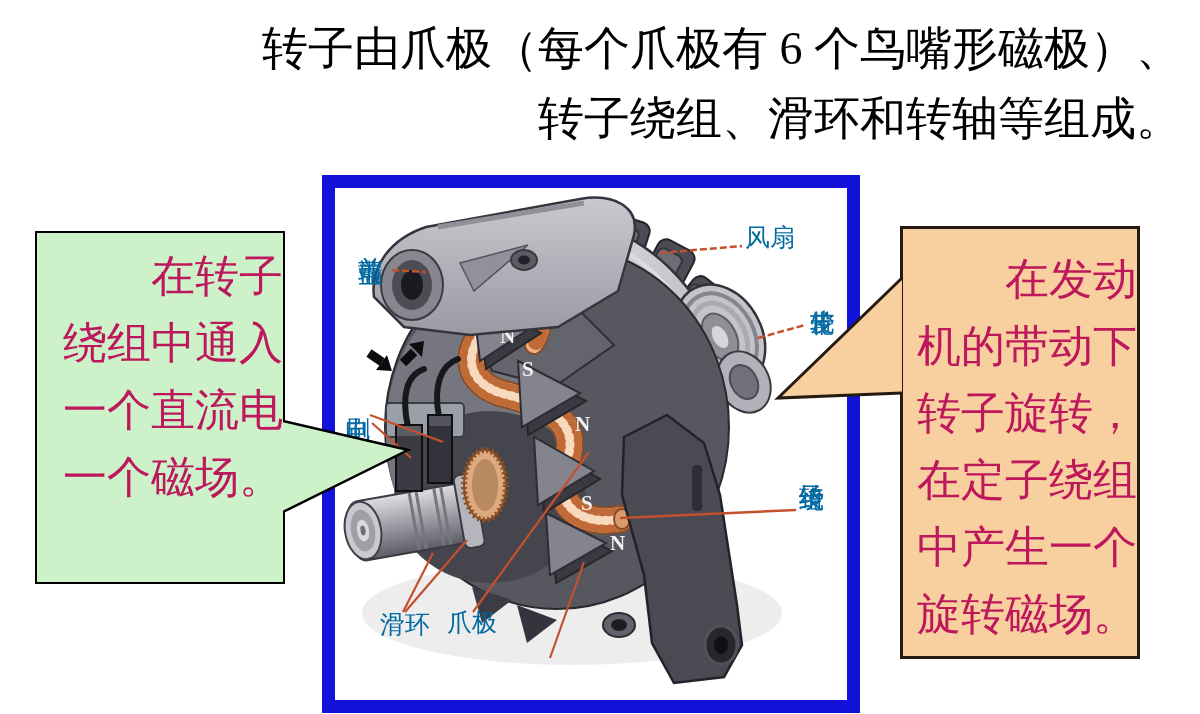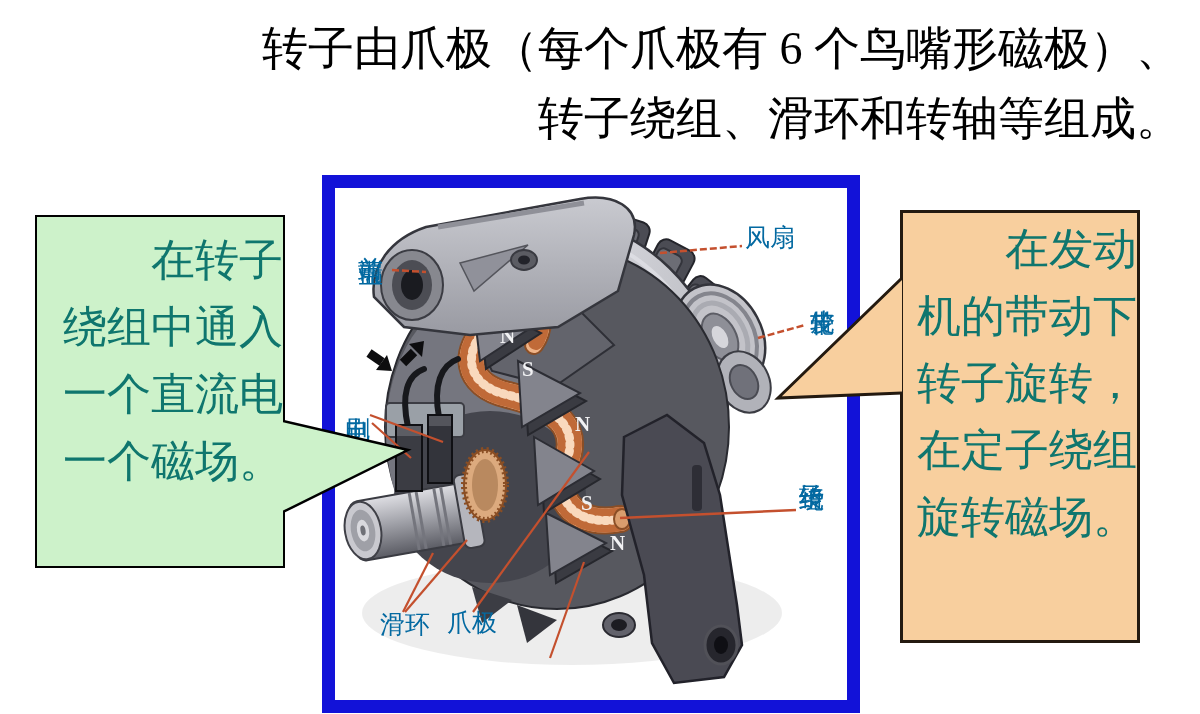--- a/index.html
+++ b/index.html
@@ -18,32 +18,32 @@
   .vlabel { writing-mode:vertical-rl; text-orientation:upright; letter-spacing:1px; }
   #lbl-front-end-cover { left:356px; top:237px; }
   #lbl-fan             { left:745px; top:224px; }
   #lbl-pulley          { left:808px; top:289px; }
   #lbl-brush           { left:343px; top:397px; }
   #lbl-rotor-winding   { left:797px; top:464px; }
   #lbl-slip-ring       { left:380px; top:611px; }
   #lbl-claw-pole       { left:447px; top:611px;font-family:Liberation Mono, monospace; }
   #lbl-beak-pole       { left:492px; top:656px; }
   
-  .callout { position:absolute; z-index:2; color:#0f766e; font-size:44px; }
+  .callout { position:absolute; z-index:2; color:#be185d; font-size:44px;margin-top:16px; }
   .callout .line { height:67px; line-height:67px; }
   .callout .indent { text-indent:88px; }
   #callout-left {
     left:35px; top:215px; width:250px; height:353px;
     background:#cdf2ca; border:2px solid #000;
     padding:10px 0 0 22px; box-sizing:border-box;
   }
   #callout-right {
     left:900px; top:210px; width:240px; height:433px;
     background:#f8cf9e; border:3px solid #241a10;
-    padding:3px 0 0 14px; box-sizing:border-box;
+    padding:17px 0 0 14px; box-sizing:border-box;
   }
   .pointer-svg { position:absolute; z-index:3; }
   #pointer-left  { left:283px; top:414px; }
   #pointer-right { left:772px; top:272px; }
 </style>
 </head>
 <body>
 
 <div id="page">
 
@@ -233,20 +233,21 @@
   <svg id="pointer-left" class="pointer-svg" width="130" height="106" viewBox="0 0 130 106">
     <polygon points="0,7 125,36 0,98" fill="#cdf2ca"></polygon>
     <path d="M 0,7 L 125,36 L 0,98" fill="none" stroke="#000" stroke-width="2.5"></path>
   </svg>
 
   <div id="callout-right" class="callout">
     <div class="line indent">在发动</div>
     <div class="line">机的带动下</div>
     <div class="line">转子旋转，</div>
     <div class="line">在定子绕组</div>
+    <div class="line">中产生一个</div>
     <div class="line">旋转磁场。</div>
   </div>
   <svg id="pointer-right" class="pointer-svg" width="132" height="130" viewBox="0 0 132 130">
     <polygon points="130,6 6,126 130,121" fill="#f8cf9e"></polygon>
     <path d="M 130,6 L 6,126 L 130,121" fill="none" stroke="#241a10" stroke-width="3"></path>
   </svg>
 
 </div>
 
 </body></html>

